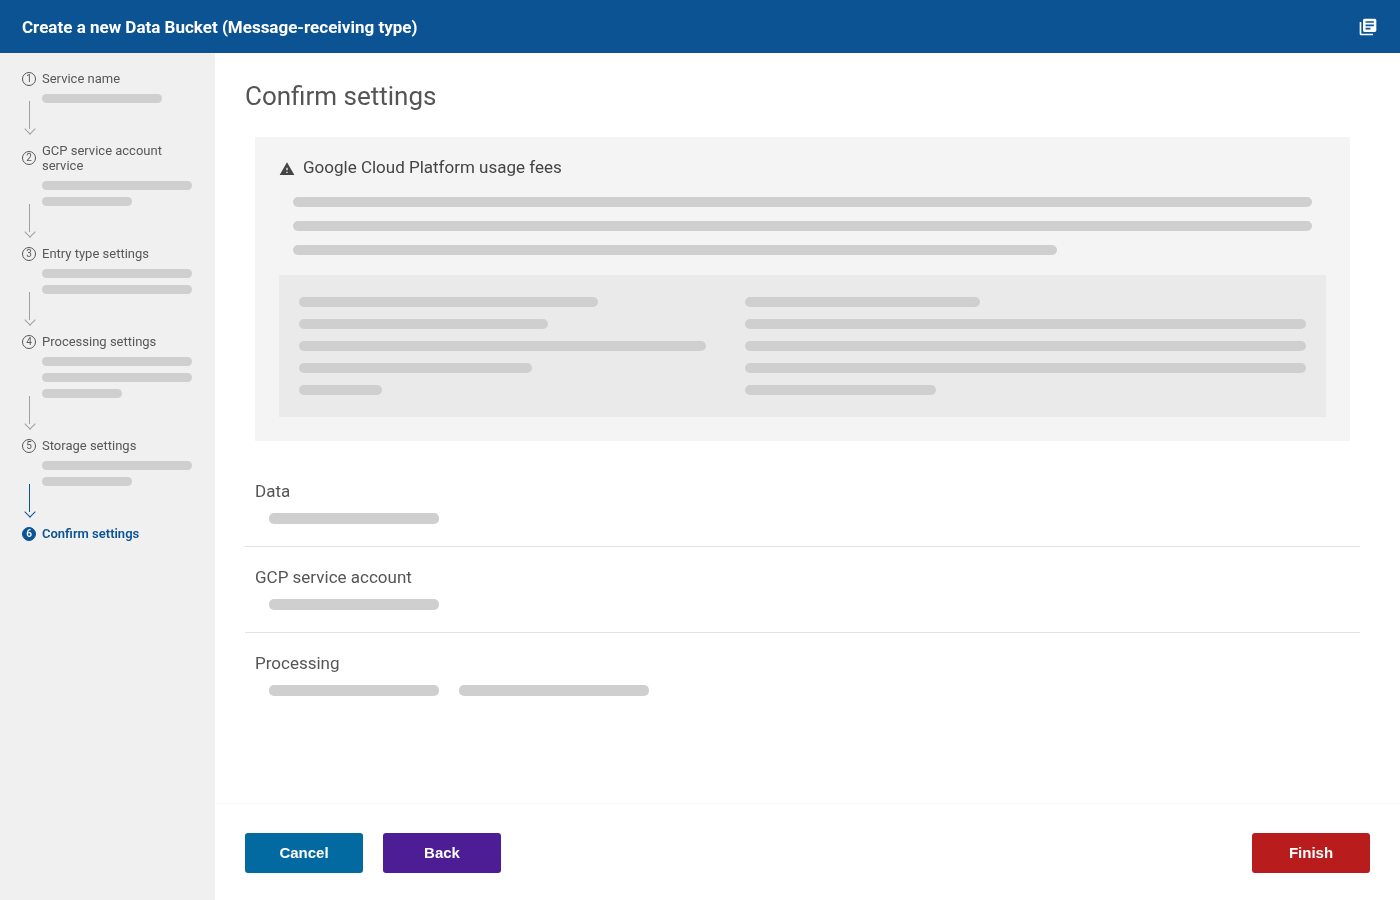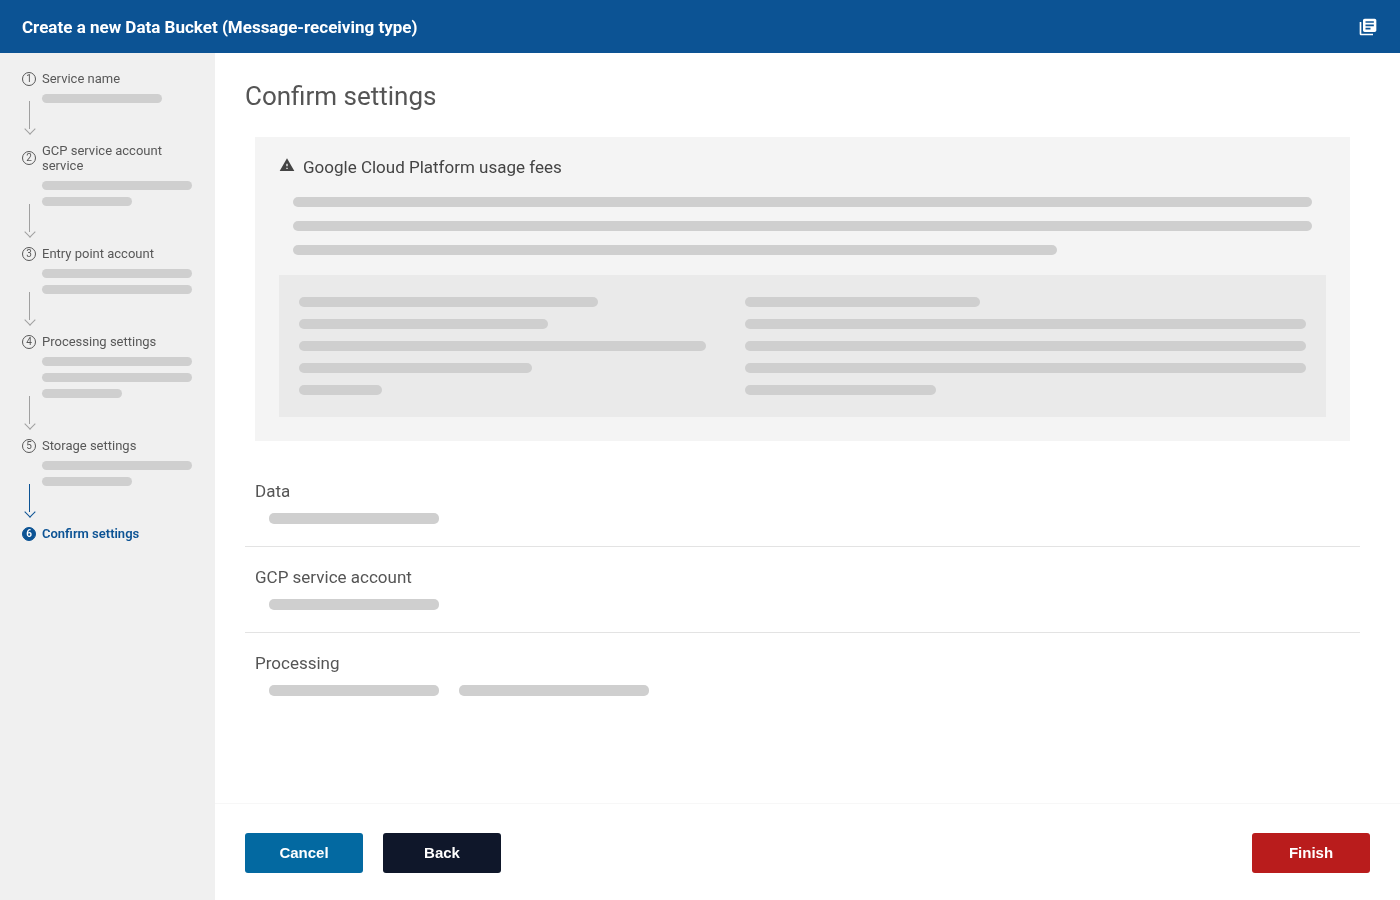--- a/index.html
+++ b/index.html
@@ -22,38 +22,38 @@
   .connector::before { content: ""; position: absolute; left: 0; top: -2px; bottom: 4px; width: 1px; background: #a0a0a0; }
   .connector::after { content: ""; position: absolute; left: -3px; bottom: 0; width: 7px; height: 7px; border-left: 1px solid #a0a0a0; border-bottom: 1px solid #a0a0a0; transform: rotate(-45deg); }
   .step.upnext .connector::before, .step.upnext .connector::after { border-color: #0c5394; background: transparent; }
   .step.upnext .connector::before { background: #0c5394; }
 
   .main { flex: 1; display: flex; flex-direction: column; min-width: 0; }
   .content { flex: 1; overflow-y: auto; padding: 28px 40px 20px 30px; }
   .page-title { font-size: 26px; color: #555; font-weight: 400; margin-bottom: 26px; }
 
   .warning-card { background: #f4f4f4; padding: 20px 24px 24px 24px; margin: 0 10px 28px 10px; }
-  .warning-title { display: flex; align-items: flex-start; gap: 8px; font-size: 17px; color: #444; margin-bottom: 20px; }
+  .warning-title { display: flex; align-items: flex-end; gap: 8px; font-size: 17px; color: #444; margin-bottom: 20px; }
   .warn-icon { width: 16px; height: 16px; fill: #444; }
   .warning-lines { display: flex; flex-direction: column; gap: 14px; padding: 0 14px; margin-bottom: 20px; }
   .warning-lines .ph { height: 10px; }
   .warning-sub { background: #eaeaea; padding: 22px 20px; display: grid; grid-template-columns: 1fr 1.35fr; column-gap: 30px; row-gap: 12px; }
   .warning-sub .ph { height: 10px; }
 
   .section { padding: 12px 10px 22px 10px; border-bottom: 1px solid #e3e3e3; margin-bottom: 8px; }
   .section:last-of-type { border-bottom: none; }
   .section-title { font-size: 17px; color: #555; margin-bottom: 12px; font-weight: 400; }
   .section-row { display: flex; gap: 20px; padding-left: 14px; }
   .section-row .col { display: flex; flex-direction: column; gap: 10px; }
   .section-row .ph { height: 11px; }
 
   .footer { height: 96px; border-top: 1px solid transparent; background: #fff; display: flex; align-items: center; padding: 0 30px; gap: 20px; box-shadow: 0 -1px 0 rgba(0,0,0,0.03); }
   .btn { height: 40px; padding: 0 30px; border: none; border-radius: 3px; font-size: 15px; font-weight: 600; cursor: pointer; color: #fff; }
   .btn-cancel { background: #0369a1; min-width: 118px; }
-  .btn-back { background: #0f172a; min-width: 118px; }
+  .btn-back { background: #4c1d95; min-width: 118px; }
   .btn-finish { background: #b91c1c; min-width: 118px; margin-left: auto; }
 </style>
 </head>
 <body>
 
 <div class="header">
   <h1>Create a new Data Bucket (Message-receiving type)</h1>
   <svg class="header-icon" viewBox="0 0 24 24">
       <path d="M4 6H2v14c0 1.1.9 2 2 2h14v-2H4V6zm16-4H8C6.9 2 6 2.9 6 4v12c0 1.1.9 2 2 2h12c1.1 0 2-.9 2-2V4c0-1.1-.9-2-2-2zm-1 9H9V9h10v2zm-4 4H9v-2h6v2zm4-8H9V5h10v2z"></path>
     </svg>
@@ -82,21 +82,21 @@
       <div class="step-body">
         <div class="ph" style="width:150px"></div>
         <div class="ph" style="width:90px"></div>
       </div>
       <div class="connector"></div>
     </div>
 
     <div class="step">
       <div class="step-head">
         <span class="step-num">3</span>
-        <span>Entry point account</span>
+        <span>Entry type settings</span>
       </div>
       <div class="step-body">
         <div class="ph" style="width:150px"></div>
         <div class="ph" style="width:150px"></div>
       </div>
       <div class="connector"></div>
     </div>
 
     <div class="step">
       <div class="step-head">

